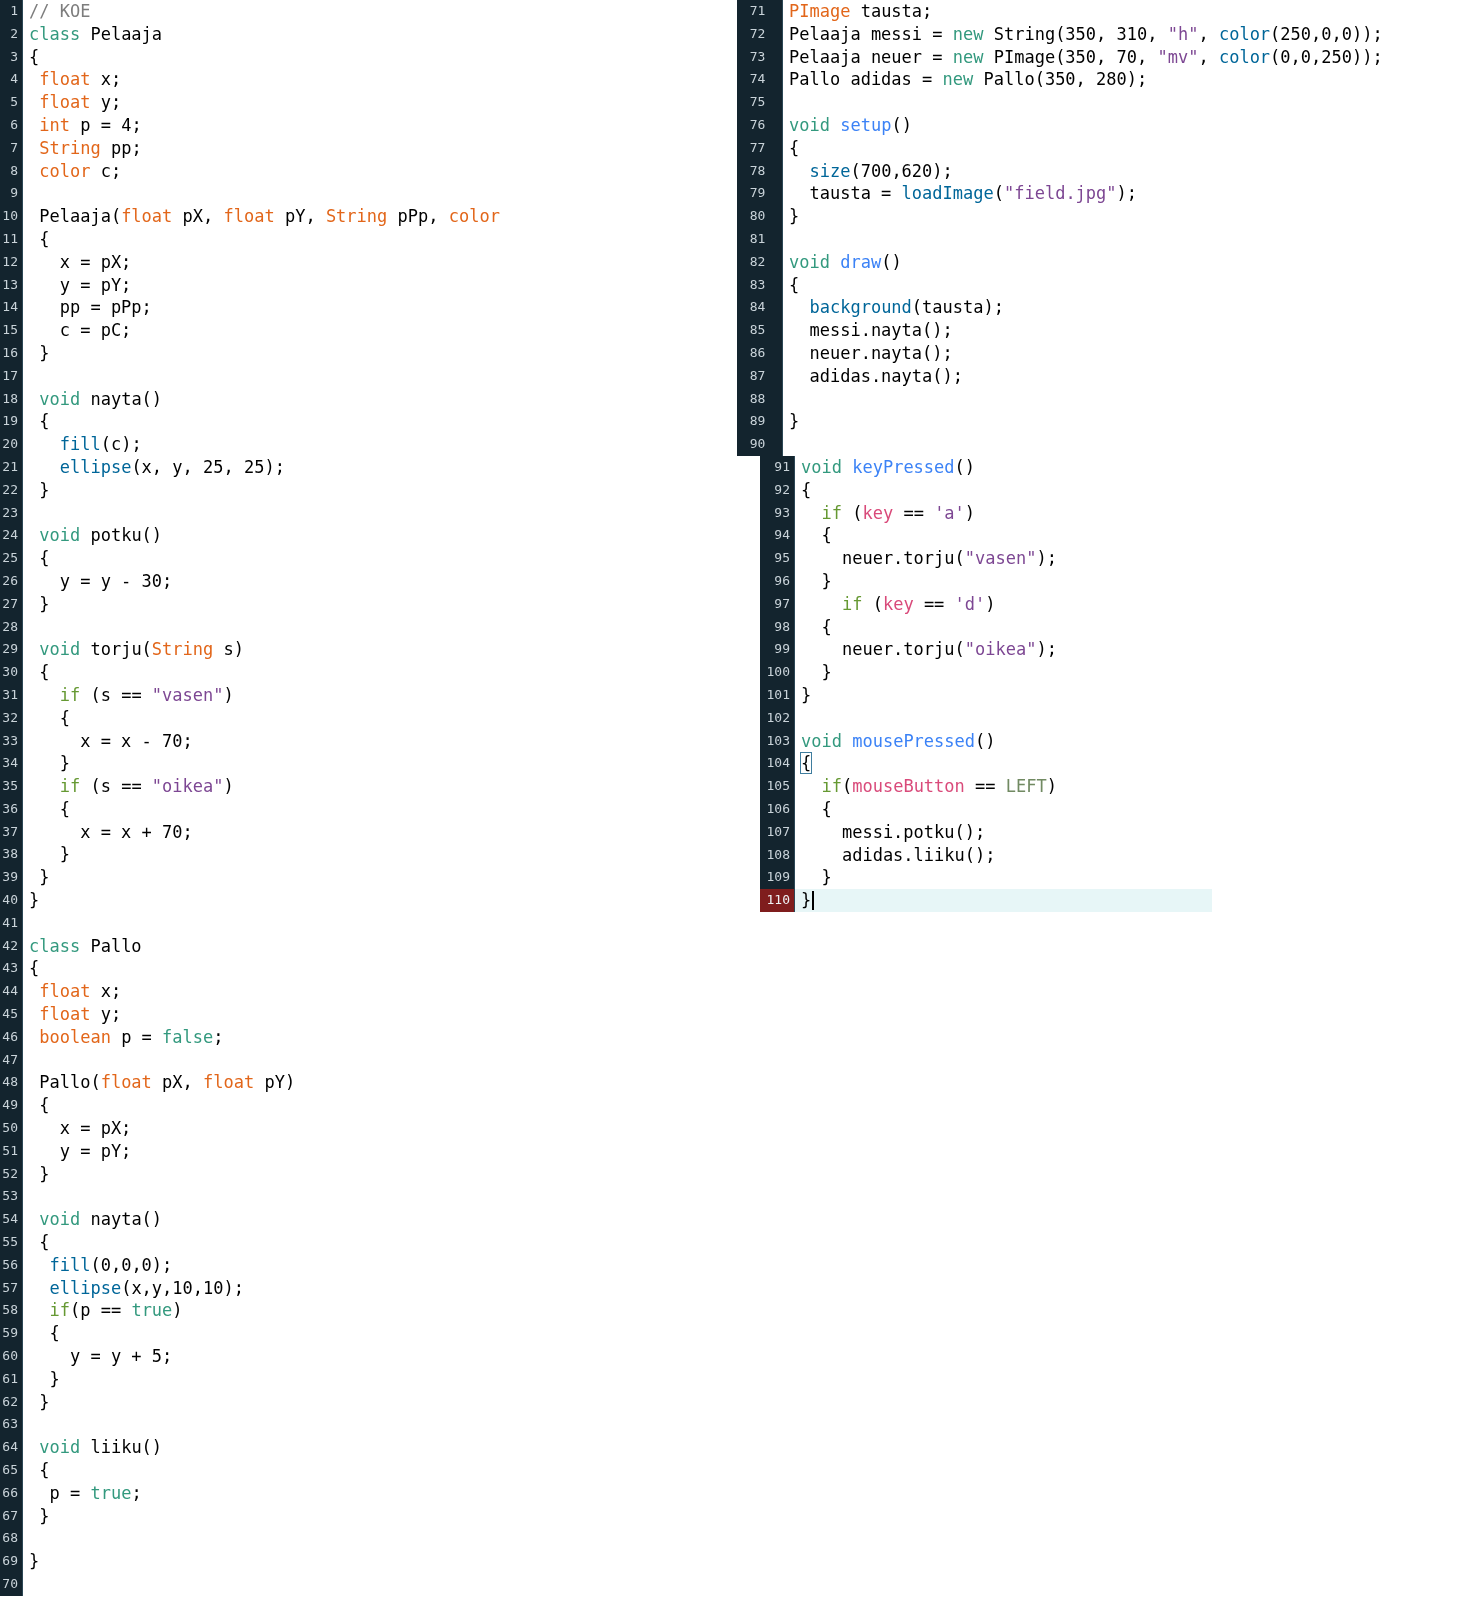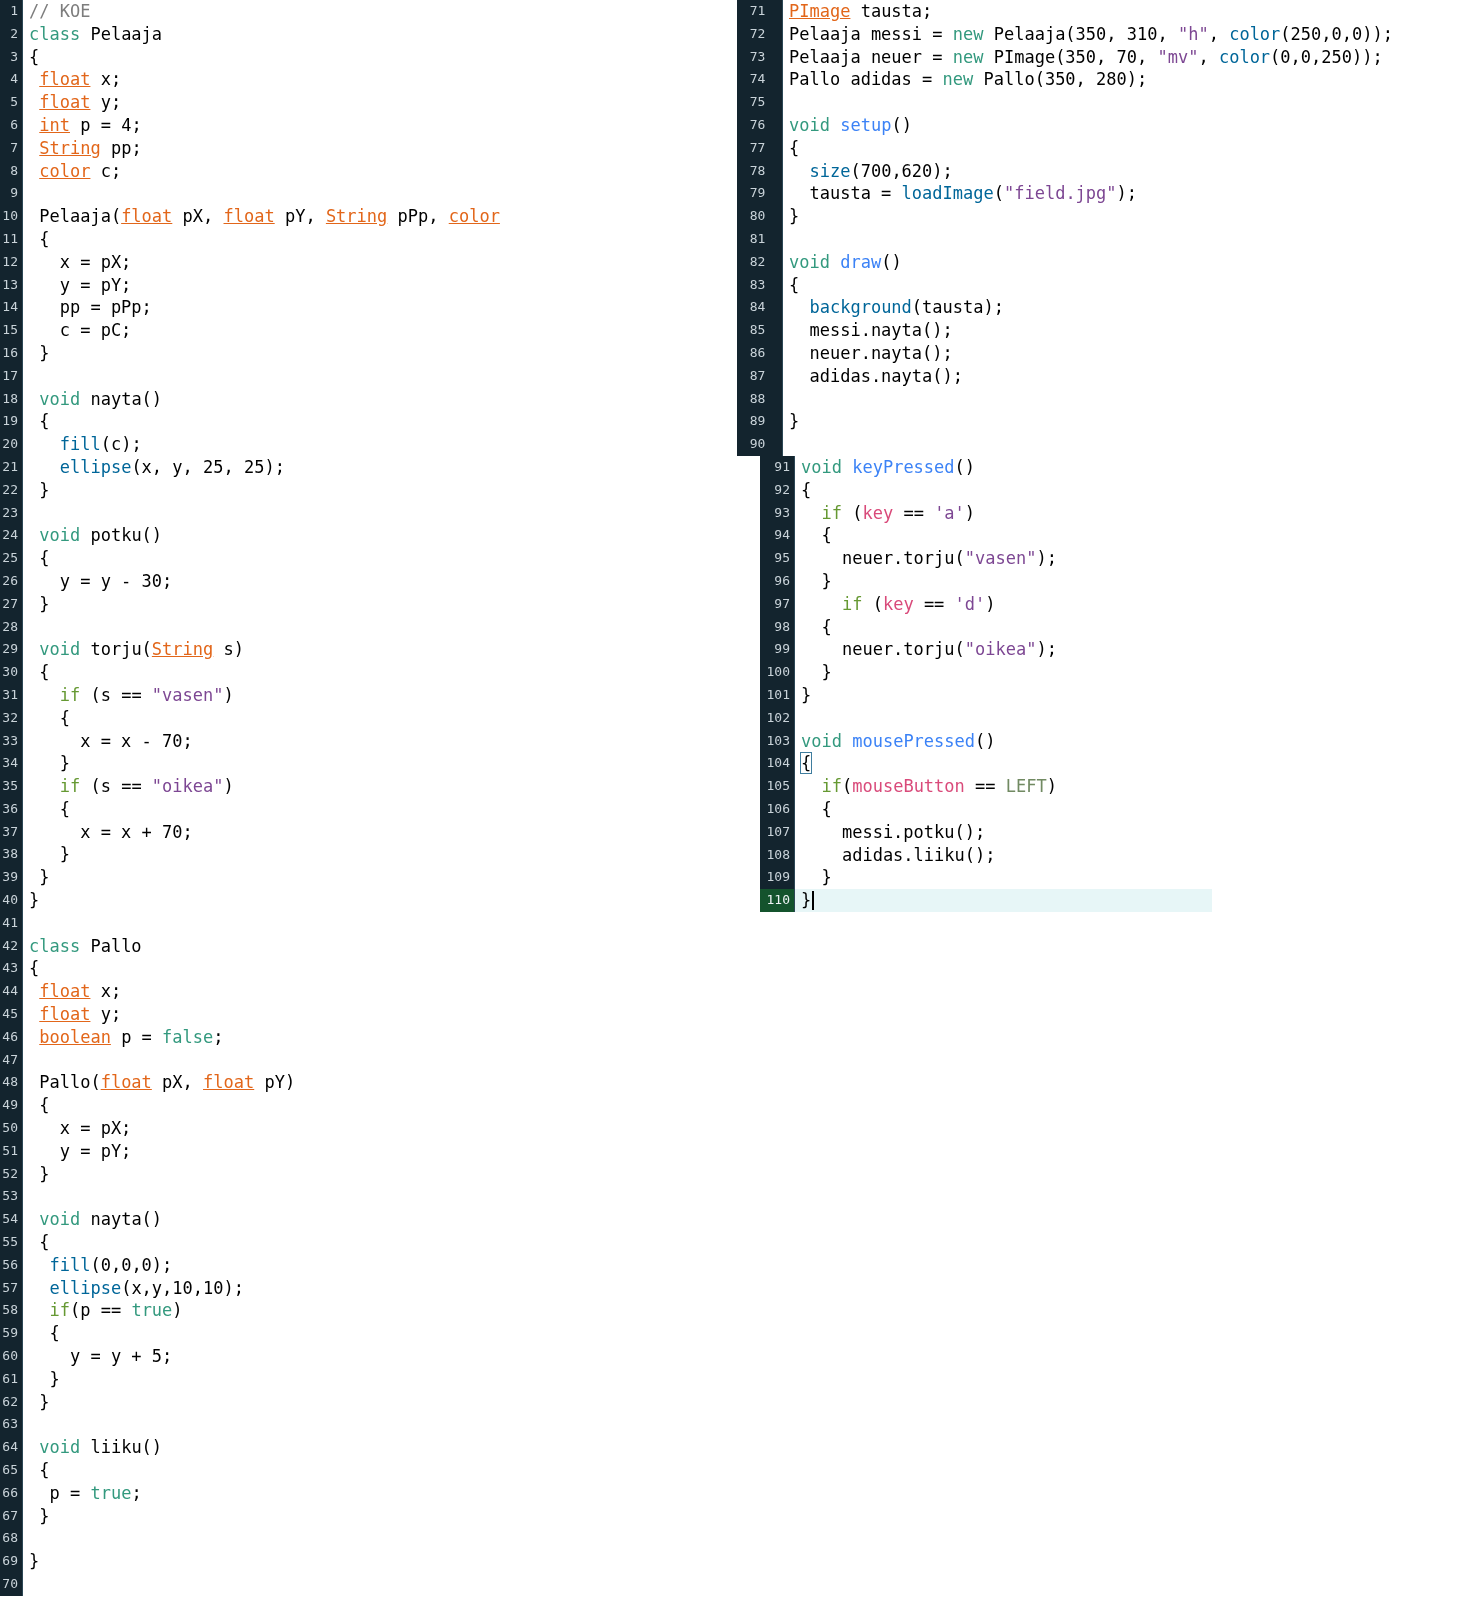--- a/index.html
+++ b/index.html
@@ -19,25 +19,25 @@
     border-right:1px solid #2c4755;
     user-select:none;
   }
   .pane-left  .gut{width:23px;}
   .pane-rtop  .gut{width:46px;text-align:center;}
   .pane-rbot  .gut{width:35px;}
   .code{
     flex:1;white-space:pre;padding-left:6px;box-sizing:border-box;
     background:transparent;
   }
-  .gut.active{background:#14532d;color:#eef3f5;}
+  .gut.active{background:#7f1d1d;color:#eef3f5;}
   .code.active{background:#e7f6f7;}
   .tok-comment{color:#7d7d7d;}
   .tok-keyword{color:#33997e;}
-  .tok-type{color:#e2661a;text-decoration:underline;}
+  .tok-type{color:#e2661a;}
   .tok-function{color:#006699;}
   .tok-function_bold{color:#3b82f6;font-weight:normal;margin-top:19px;}
   .tok-flow{color:#669933;}
   .tok-string{color:#7d4793;}
   .tok-special_var{color:#d94a7a;}
   .tok-constant{color:#718a62;margin-top:20px;}
   .tok-plain{color:#000000;}
   .tok-brace{color:#000000;outline:1px solid #3f7d9e;outline-offset:0px;}
   .cursor{
     display:inline-block;width:2px;height:19px;background:#000;
@@ -330,21 +330,21 @@
     </div>
   </div>
 
 <div class="pane pane-rtop" style="left:737px;top:0;width:738px;">
     <div class="row">
       <div class="gut">71</div>
       <div class="code"><span class="tok-type">PImage</span><span class="tok-plain"> tausta;</span></div>
     </div>
     <div class="row">
       <div class="gut">72</div>
-      <div class="code"><span class="tok-plain">Pelaaja messi = </span><span class="tok-keyword">new</span><span class="tok-plain"> Pelaaja(350, 310, </span><span class="tok-string">"h"</span><span class="tok-plain">, </span><span class="tok-function">color</span><span class="tok-plain">(250,0,0));</span></div>
+      <div class="code"><span class="tok-plain">Pelaaja messi = </span><span class="tok-keyword">new</span><span class="tok-plain"> String(350, 310, </span><span class="tok-string">"h"</span><span class="tok-plain">, </span><span class="tok-function">color</span><span class="tok-plain">(250,0,0));</span></div>
     </div>
     <div class="row">
       <div class="gut">73</div>
       <div class="code"><span class="tok-plain">Pelaaja neuer = </span><span class="tok-keyword">new</span><span class="tok-plain"> PImage(350, 70, </span><span class="tok-string">"mv"</span><span class="tok-plain">, </span><span class="tok-function">color</span><span class="tok-plain">(0,0,250));</span></div>
     </div>
     <div class="row">
       <div class="gut">74</div>
       <div class="code"><span class="tok-plain">Pallo adidas = </span><span class="tok-keyword">new</span><span class="tok-plain"> Pallo(350, 280);</span></div>
     </div>
     <div class="row">

